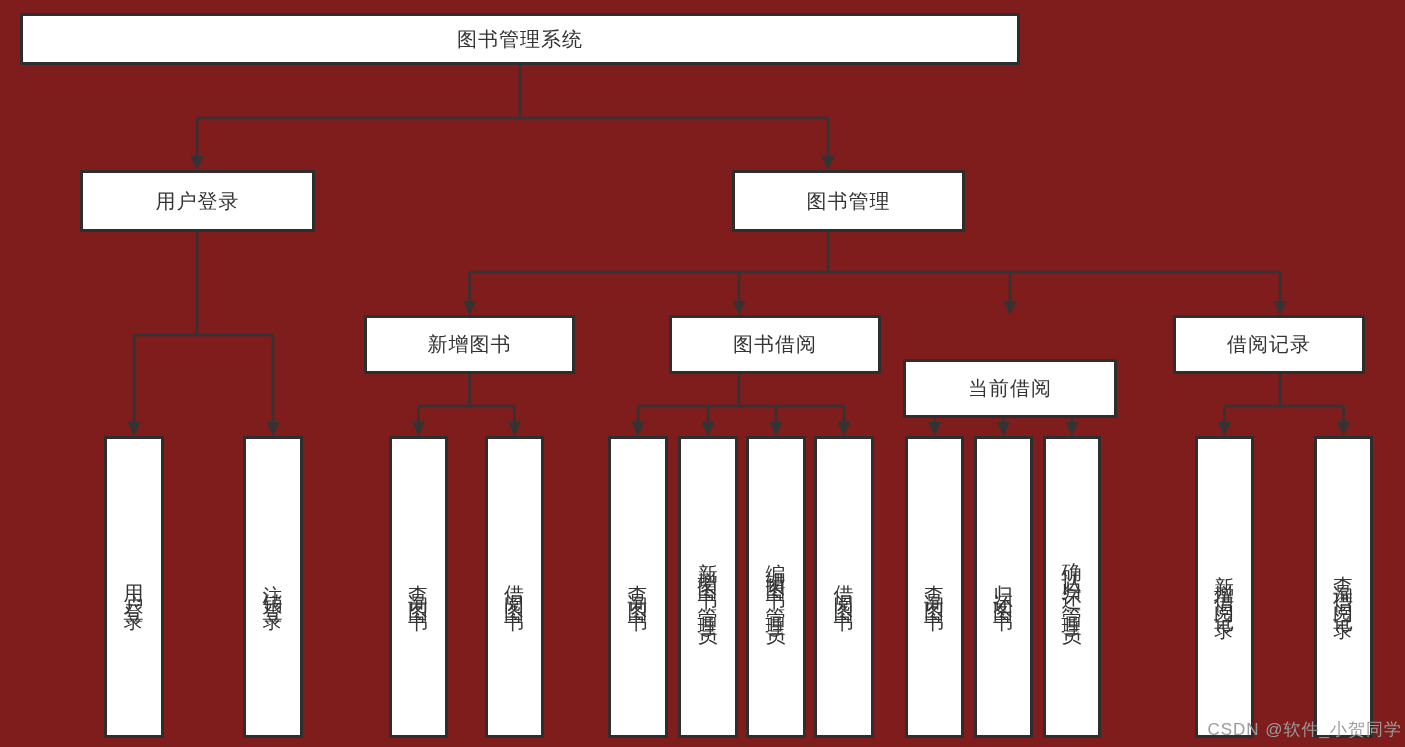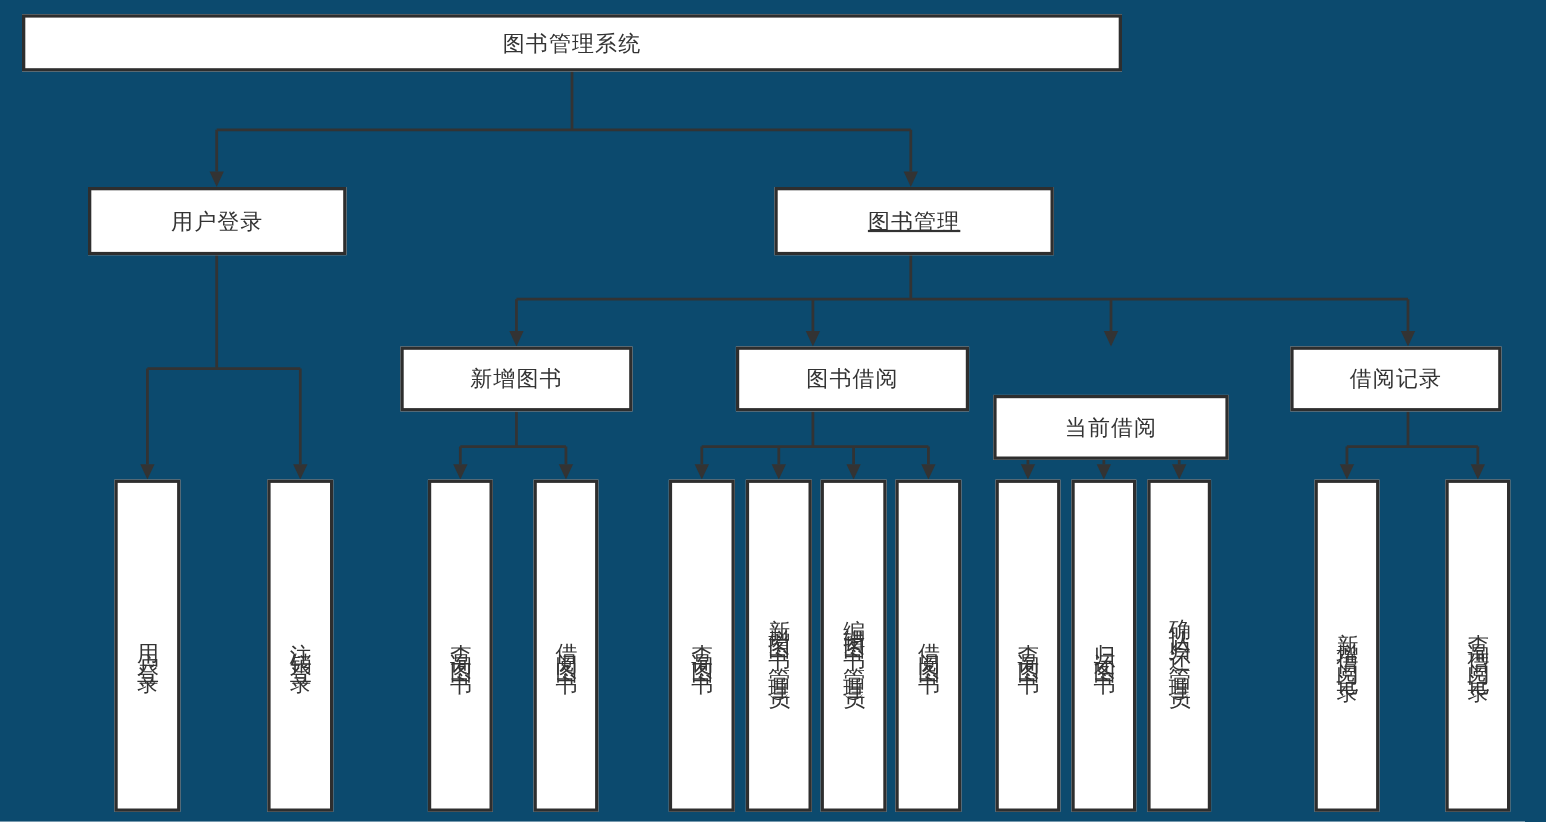--- a/index.html
+++ b/index.html
@@ -5,21 +5,21 @@
   html, body {
     margin: 0;
     padding: 0;
     background: #ffffff;
     font-family: "Liberation Sans", sans-serif;
   }
   .canvas {
     position: relative;
     width: 1405px;
     height: 747px;
-    background: #0c4a6e;
+    background: #7f1d1d;
     overflow: hidden;
   }
   .wires {
     position: absolute;
     left: 0;
     top: 0;
     width: 1405px;
     height: 747px;
     pointer-events: none;
   }
@@ -39,21 +39,21 @@
   .hbox { white-space: nowrap; }
   .vbox span {
     writing-mode: vertical-rl;
     text-orientation: mixed;
     letter-spacing: 9px;
     line-height: 1;
     white-space: nowrap;
   }
   .root  { left: 20px;  top: 13px;  width: 1000px; height: 52px; }
   .lvl2a { left: 80px;  top: 170px; width: 235px;  height: 62px; }
-  .lvl2b { left: 704px; top: 170px; width: 254px;  height: 62px; text-decoration: underline; }
+  .lvl2b { left: 732px; top: 170px; width: 233px;  height: 62px; }
   .lvl3  { top: 315px; height: 59px; }
   .leaf  { top: 436px; height: 302px; }
   .watermark {
     position: absolute;
     right: 3px;
     bottom: 6px;
     color: #9b9b9b;
     font-size: 17px;
     letter-spacing: 1px;
     z-index: 3;
@@ -159,14 +159,15 @@
     <span>确认归还（管理员）</span>
   </div>
 
   <div class="node vbox leaf" style="left:1195px;width:59px;">
     <span>新增借阅记录</span>
   </div>
   <div class="node vbox leaf" style="left:1314px;width:59px;">
     <span>查询借阅记录</span>
   </div>
 
+  <div class="watermark">CSDN @软件_小贺同学</div>
 
 </div>
 
 </body></html>

